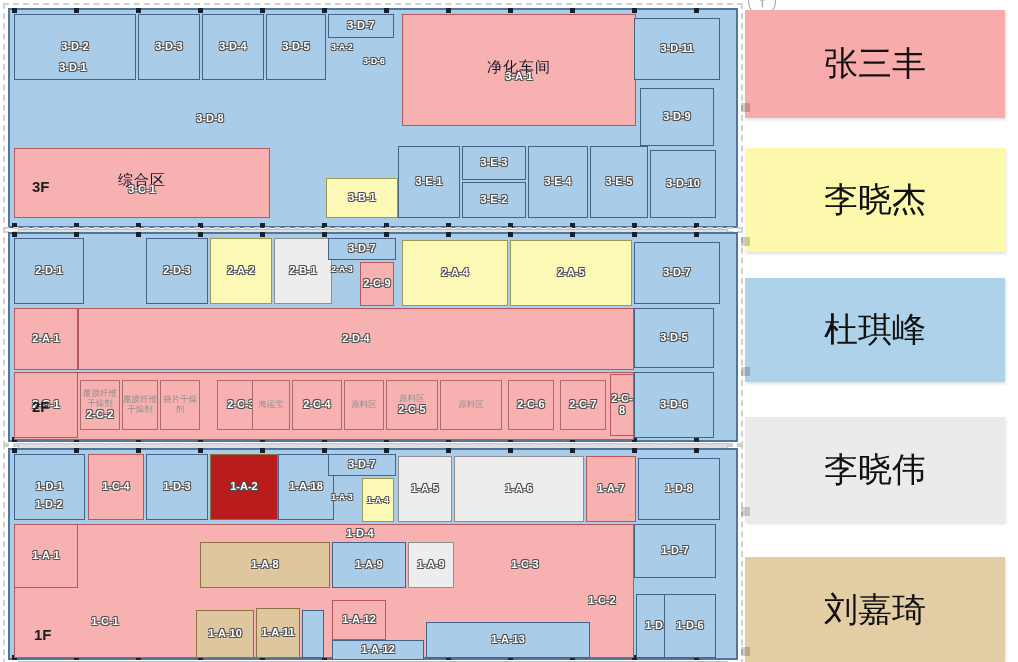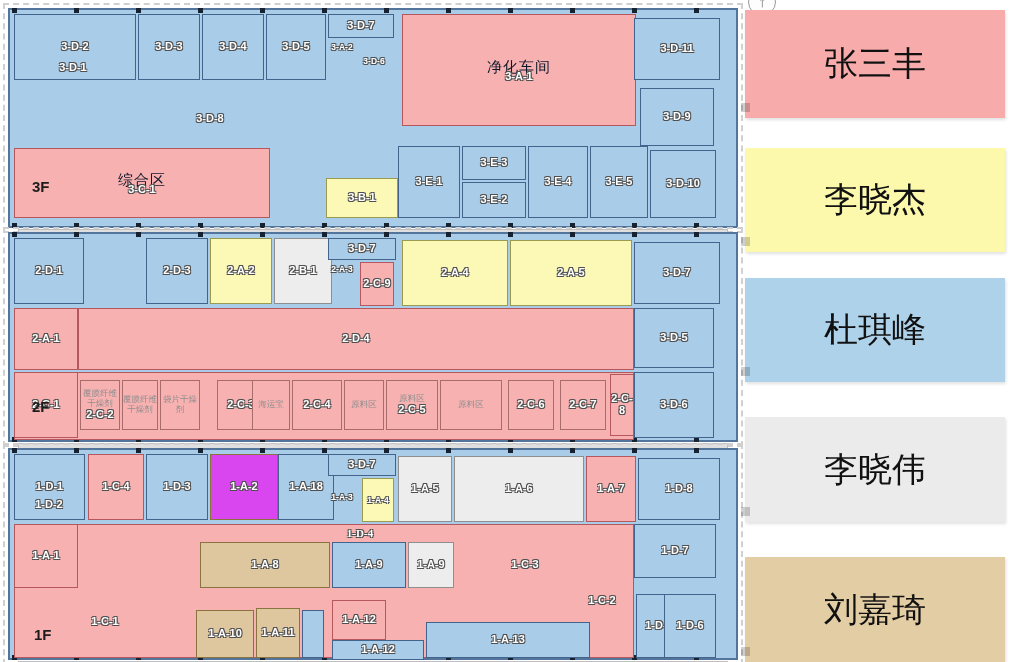--- a/index.html
+++ b/index.html
@@ -201,21 +201,21 @@
         </div>
         <div class="room" style="left: 8px; top: 46px; width: 62px; height: 18px;">
           <span class="room-label">1-D-2</span>
         </div>
         <div class="room filled" style="left: 78px; top: 4px; width: 56px; height: 66px; background: rgb(248, 177, 177); border-color: rgb(181, 87, 93);">
           <span class="room-label">1-C-4</span>
         </div>
         <div class="room filled" style="left: 136px; top: 4px; width: 62px; height: 66px; background: rgb(169, 205, 233); border-color: rgb(65, 99, 140);">
           <span class="room-label">1-D-3</span>
         </div>
-        <div class="room filled" style="left: 200px; top: 4px; width: 68px; height: 66px; background: #d946ef; border-color: rgb(139, 115, 64);">
+        <div class="room filled" style="left: 200px; top: 4px; width: 68px; height: 66px; background: #b91c1c; border-color: rgb(139, 115, 64);">
           <span class="room-label">1-A-2</span>
         </div>
         <div class="room filled" style="left: 268px; top: 4px; width: 56px; height: 66px; background: rgb(169, 205, 233); border-color: rgb(65, 99, 140);">
           <span class="room-label">1-A-18</span>
         </div>
         <div class="room filled" style="left: 318px; top: 4px; width: 68px; height: 22px; background: rgb(169, 205, 233); border-color: rgb(65, 99, 140);">
           <span class="room-label">3-D-7</span>
         </div>
         <div class="room small" style="left: 314px; top: 40px; width: 36px; height: 14px;">
           <span class="room-label">1-A-3</span>
@@ -228,21 +228,21 @@
         </div>
         <div class="room filled" style="left: 444px; top: 6px; width: 130px; height: 66px; background: rgb(237, 237, 237); border-color: rgb(143, 143, 143);">
           <span class="room-label">1-A-6</span>
         </div>
         <div class="room filled" style="left: 576px; top: 6px; width: 50px; height: 66px; background: rgb(248, 177, 177); border-color: rgb(181, 87, 93);">
           <span class="room-label">1-A-7</span>
         </div>
         <div class="room filled" style="left: 628px; top: 8px; width: 82px; height: 62px; background: rgb(169, 205, 233); border-color: rgb(65, 99, 140);">
           <span class="room-label">1-D-8</span>
         </div>
-        <div class="room" style="left: 300px; top: 76px; width: 100px; height: 16px; font-family: Liberation Serif, serif;">
+        <div class="room" style="left: 300px; top: 76px; width: 100px; height: 16px;">
           <span class="room-label">1-D-4</span>
         </div>
         <div class="room filled" style="left: 4px; top: 74px; width: 64px; height: 64px; background: rgb(248, 177, 177); border-color: rgb(181, 87, 93);">
           <span class="room-label">1-A-1</span>
         </div>
         <div class="room filled" style="left: 190px; top: 92px; width: 130px; height: 46px; background: rgb(222, 198, 158); border-color: rgb(139, 115, 64);">
           <span class="room-label">1-A-8</span>
         </div>
         <div class="room filled" style="left: 322px; top: 92px; width: 74px; height: 46px; background: rgb(169, 205, 233); border-color: rgb(65, 99, 140);">
           <span class="room-label">1-A-9</span>

